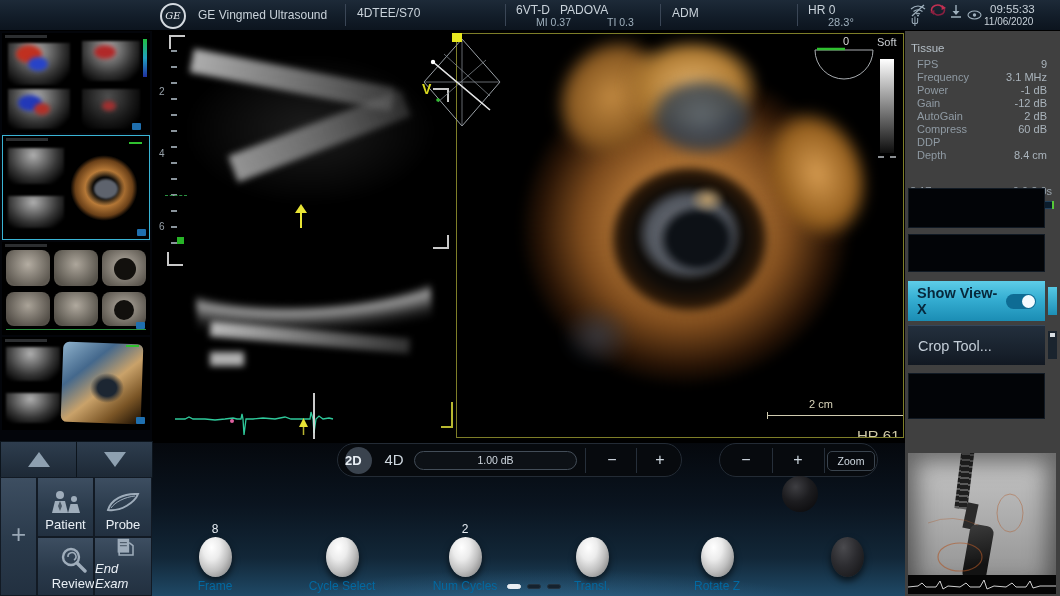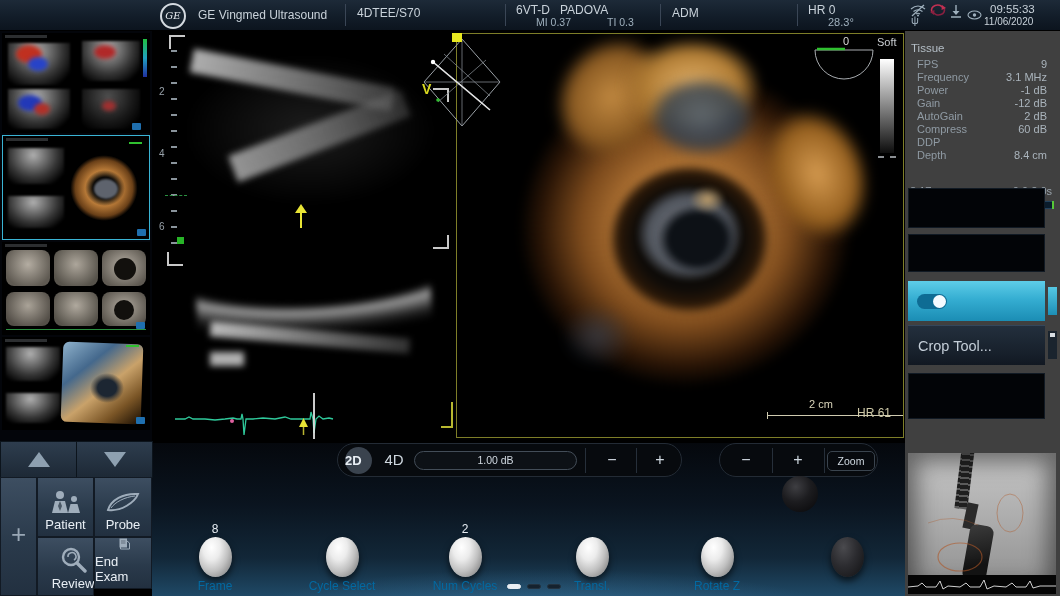--- a/index.html
+++ b/index.html
@@ -284,21 +284,21 @@
     <svg class="abs" style="left:352px;top:10px;" width="70" height="42" viewBox="0 0 70 42">
       <path d="M6,6 A29,29 0 0 0 64,6" fill="none" stroke="#a8acb0" stroke-width="1"></path>
       <line x1="6" y1="6" x2="64" y2="6" stroke="#a8acb0" stroke-width="1"></line>
       <line x1="8" y1="5" x2="36" y2="5" stroke="#30c030" stroke-width="2.5"></line>
     </svg>
     <div class="gsbar"></div>
     <div class="abs" style="left:421px;top:122px;width:6px;height:2px;background:#8a8e92;"></div>
     <div class="abs" style="left:433px;top:122px;width:6px;height:2px;background:#8a8e92;"></div>
     <div class="ov-text" style="left:352px;top:364px;color:#d9d4ba;">2 cm</div>
     <div class="scaleline"></div>
-    <div class="ov-text" style="left:400px;top:372px;font-size:12px;color:#cfc9a8;">HR 61</div>
+    <div class="ov-text" style="left:400px;top:393px;font-size:15px;color:#cfc9a8;">HR 61</div>
   </div>
 
   <aside class="rpanel">
     <div class="rp-title">Tissue</div>
     <div class="abs" style="left:0;top:28px;width:152px;">
       <div class="param-row">
           <span class="param-label">FPS</span>
           <span class="param-value">9</span>
         </div>
       <div class="param-row">
@@ -335,20 +335,21 @@
       <span>0.9:2.0s</span>
     </div>
     <div class="scrollbar">
       <div class="scroll-fill"></div>
       <div class="scroll-tick" style="left:-1px;"></div>
       <div class="scroll-tick" style="right:-1px;"></div>
     </div>
     <div class="rp-blank" style="top:158px;height:40px;"></div>
     <div class="rp-blank" style="top:204px;height:38px;"></div>
     <div class="btn-show">
+      <span class="lbl">Show View-X</span>
       <span class="toggle">
           <span class="tknob"></span>
         </span>
     </div>
     <div class="btn-crop">
       <span class="lbl">Crop Tool...</span>
     </div>
     <div class="edge-tab" style="top:257px;background:linear-gradient(180deg,#55c8e4,#1d8fb6);"></div>
     <div class="edge-tab" style="top:301px;background:#1a242e;">
       <div style="width:5px;height:4px;background:#d8dde2;margin:2px auto 0 auto;"></div>
@@ -458,21 +459,21 @@
     <span class="hk-label">Probe</span>
   </div>
   <div class="hardkey" style="left:37px;top:537px;width:57px;height:59px;padding-left:15px;">
     <svg width="30" height="26" viewBox="0 0 30 26">
       <circle cx="13" cy="10" r="8" fill="none" stroke="#9fadbb" stroke-width="2.4"></circle>
       <path d="M10,10 a4,4 0 1 1 6,3" fill="none" stroke="#9fadbb" stroke-width="1.6"></path>
       <line x1="19" y1="16" x2="27" y2="24" stroke="#9fadbb" stroke-width="3.4" stroke-linecap="round"></line>
     </svg>
     <span class="hk-label">Review</span>
   </div>
-  <div class="hardkey" style="left:94px;top:537px;width:58px;height:52px;">
+  <div class="hardkey" style="left:94px;top:537px;width:58px;height:59px;font-style:italic;">
     <svg width="30" height="26" viewBox="0 0 30 26">
       <rect x="8" y="1" width="15" height="18" fill="#9fadbb"></rect>
       <path d="M23,6 l5,4 v12 h-18 v-4" fill="none" stroke="#9fadbb" stroke-width="2"></path>
       <line x1="11" y1="6" x2="20" y2="6" stroke="#4a5866" stroke-width="1.4"></line>
       <line x1="11" y1="10" x2="20" y2="10" stroke="#4a5866" stroke-width="1.4"></line>
     </svg>
     <span class="hk-label">End Exam</span>
   </div>
 
 </div>

